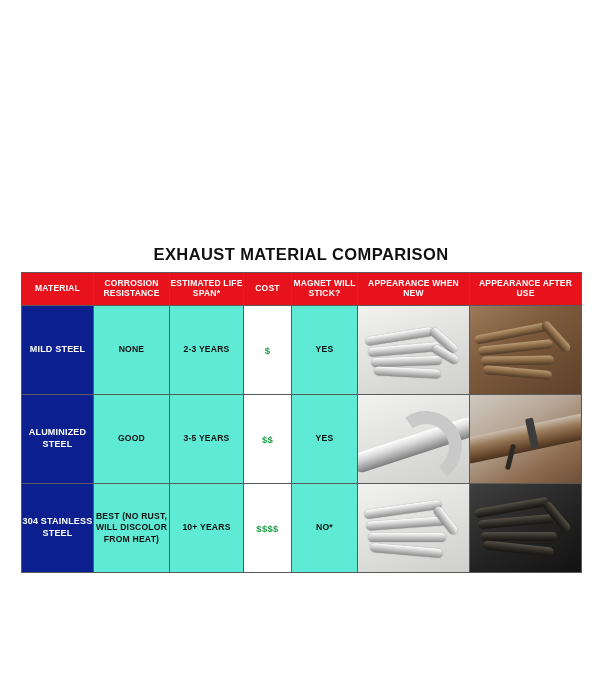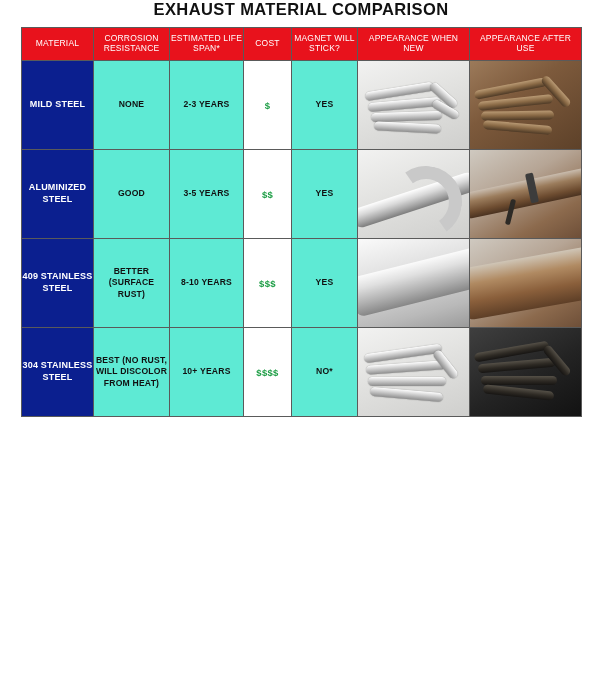--- a/index.html
+++ b/index.html
@@ -20,21 +20,21 @@
     background: #ffffff;
   }
   .chart-wrap {
     position: absolute;
     left: 0;
     top: 0;
     width: 602px;
     height: 582px;
     display: flex;
     flex-direction: column;
-    justify-content: flex-start;
+    justify-content: flex-end;
     align-items: center;
   }
   .chart-inner {
     width: 560px;
   }
   .chart-title {
     text-align: center;
     font-size: 16.5px;
     font-weight: bold;
     letter-spacing: 0.4px;
@@ -52,21 +52,21 @@
   table.cmp td, table.cmp th {
     border: 1px solid #5a5a5a;
     padding: 0;
     vertical-align: middle;
     text-align: center;
   }
   thead th {
     background: #e8121c;
     color: #ffffff;
     font-size: 8.5px;
-    font-weight: normal;
+    font-weight: bold;
     line-height: 1.15;
     letter-spacing: 0.2px;
     height: 32px;
     text-transform: uppercase;
     padding: 2px 2px;
   }
   .col-material { width: 72px; }
   .col-corrosion { width: 76px; }
   .col-life { width: 74px; }
   .col-cost { width: 48px; }
@@ -295,37 +295,20 @@
             </td>
             <td class="imgcell">
               <div class="ph bg-rustlight">
                 <div class="pipe-rust"></div>
                 <div class="clamp" style="left:52%;top:26%;width:8px;height:30px;transform:rotate(-12deg);"></div>
                 <div class="clamp" style="left:34%;top:56%;width:5px;height:26px;transform:rotate(14deg);background:#2d2a26;"></div>
               </div>
             </td>
           </tr>
 
-          <tr>
-            <td class="material">409 STAINLESS STEEL</td>
-            <td class="textcell">BETTER (SURFACE RUST)</td>
-            <td class="textcell">8-10 YEARS</td>
-            <td class="cost">$$$</td>
-            <td class="textcell">YES</td>
-            <td class="imgcell">
-              <div class="ph bg-steel">
-                <div class="pipe-big"></div>
-              </div>
-            </td>
-            <td class="imgcell">
-              <div class="ph bg-rustlight">
-                <div class="pipe-bigrust"></div>
-              </div>
-            </td>
-          </tr>
 
           <tr>
             <td class="material">304 STAINLESS STEEL</td>
             <td class="textcell">BEST (NO RUST, WILL DISCOLOR FROM HEAT)</td>
             <td class="textcell">10+ YEARS</td>
             <td class="cost">$$$$</td>
             <td class="textcell">NO*</td>
             <td class="imgcell">
               <div class="ph bg-lightgray hdr-new">
                 <div class="tube" style="left:5%;top:24%;width:70%;transform:rotate(-8deg);"></div>

